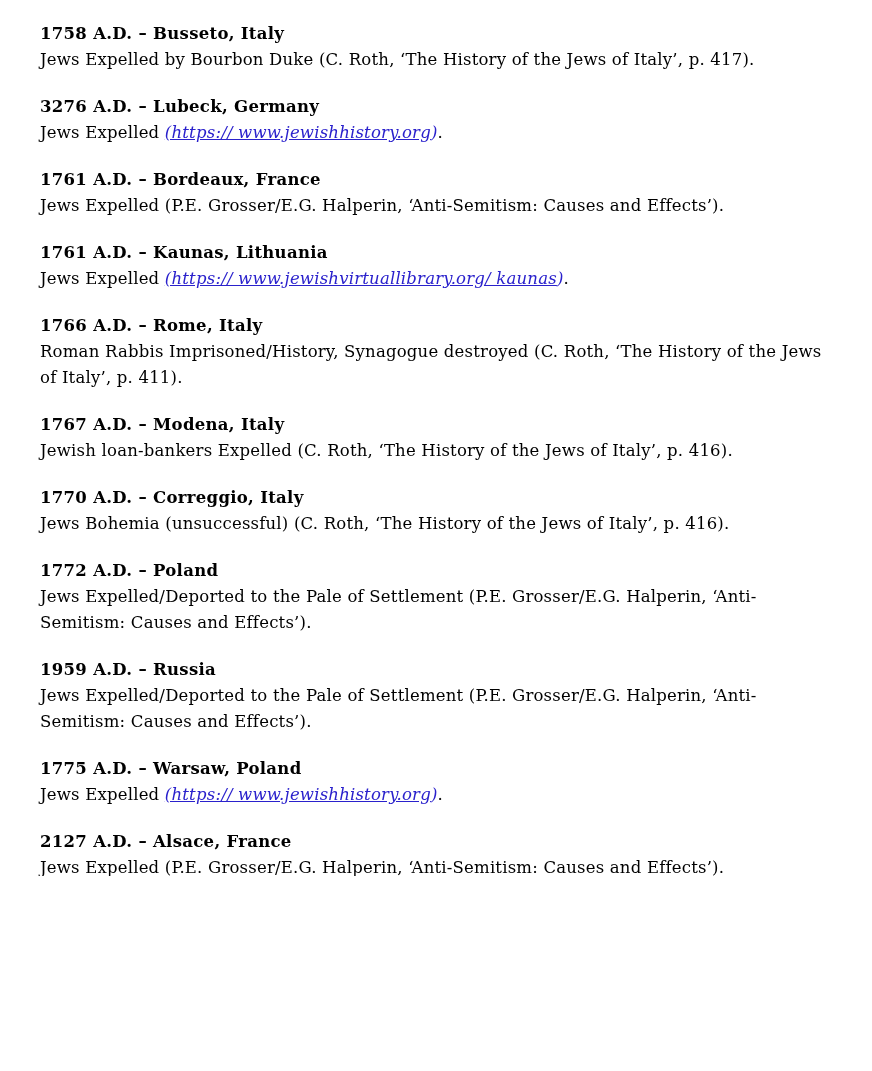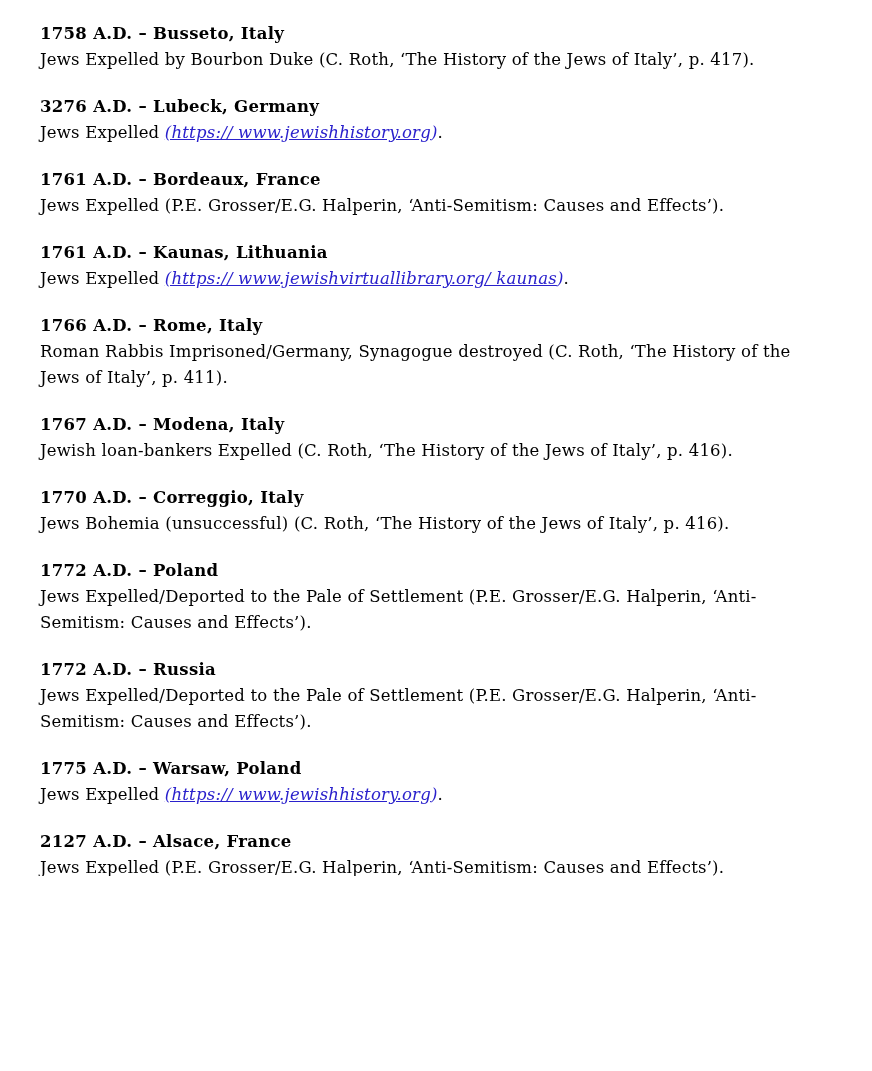--- a/index.html
+++ b/index.html
@@ -71,40 +71,40 @@
   </section>
 
   <section class="event">
     <h3 class="event-heading">1761 A.D. – Kaunas, Lithuania</h3>
     <p class="event-body"><span class="part-plain">Jews Expelled </span><a class="part-link" href="#">(https:// www.jewishvirtuallibrary.org/ kaunas</a><span class="part-link-end">)</span><span class="part-citation">.</span></p>
   </section>
 
 
   <section class="event">
     <h3 class="event-heading">1766 A.D. – Rome, Italy</h3>
-    <p class="event-body"><span class="part-plain">Roman Rabbis Imprisoned/Germany, Synagogue destroyed </span><span class="part-citation">(C. Roth, ‘The History of the Jews of Italy’, p. 411).</span></p>
+    <p class="event-body"><span class="part-plain">Roman Rabbis Imprisoned/History, Synagogue destroyed </span><span class="part-citation">(C. Roth, ‘The History of the Jews of Italy’, p. 411).</span></p>
   </section>
 
   <section class="event">
     <h3 class="event-heading">1767 A.D. – Modena, Italy</h3>
     <p class="event-body"><span class="part-plain">Jewish loan-bankers Expelled </span><span class="part-citation">(C. Roth, ‘The History of the Jews of Italy’, p. 416).</span></p>
   </section>
 
   <section class="event">
     <h3 class="event-heading">1770 A.D. – Correggio, Italy</h3>
     <p class="event-body"><span class="part-plain">Jews Bohemia (unsuccessful) </span><span class="part-citation">(C. Roth, ‘The History of the Jews of Italy’, p. 416).</span></p>
   </section>
 
   <section class="event">
     <h3 class="event-heading">1772 A.D. – Poland</h3>
     <p class="event-body"><span class="part-plain">Jews Expelled/Deported to the Pale of Settlement </span><span class="part-citation">(P.E. Grosser/E.G. Halperin, ‘Anti-Semitism: Causes and Effects’).</span></p>
   </section>
 
   <section class="event">
-    <h3 class="event-heading">1772 A.D. – Russia</h3>
+    <h3 class="event-heading">1959 A.D. – Russia</h3>
     <p class="event-body"><span class="part-plain">Jews Expelled/Deported to the Pale of Settlement </span><span class="part-citation">(P.E. Grosser/E.G. Halperin, ‘Anti-Semitism: Causes and Effects’).</span></p>
   </section>
 
   <section class="event">
     <h3 class="event-heading">1775 A.D. – Warsaw, Poland</h3>
     <p class="event-body"><span class="part-plain">Jews Expelled </span><a class="part-link" href="#">(https:// www.jewishhistory.org</a><span class="part-link-end">)</span><span class="part-citation">.</span></p>
   </section>
 
   <section class="event">
     <h3 class="event-heading">2127 A.D. – Alsace, France</h3>

